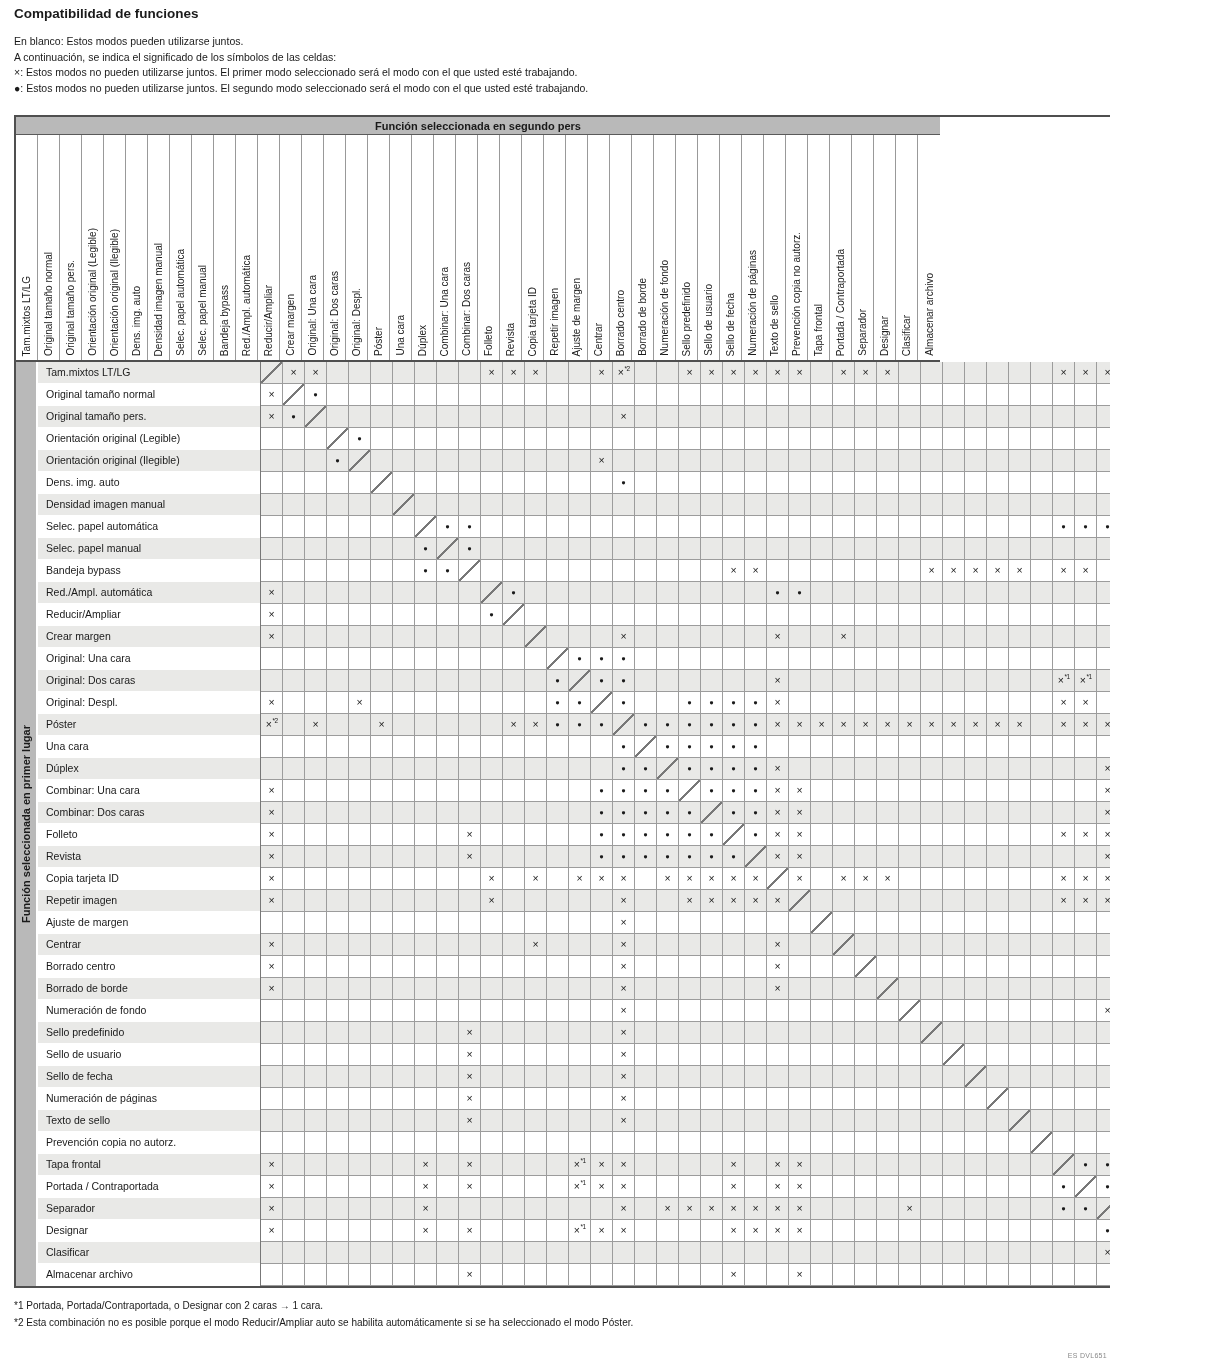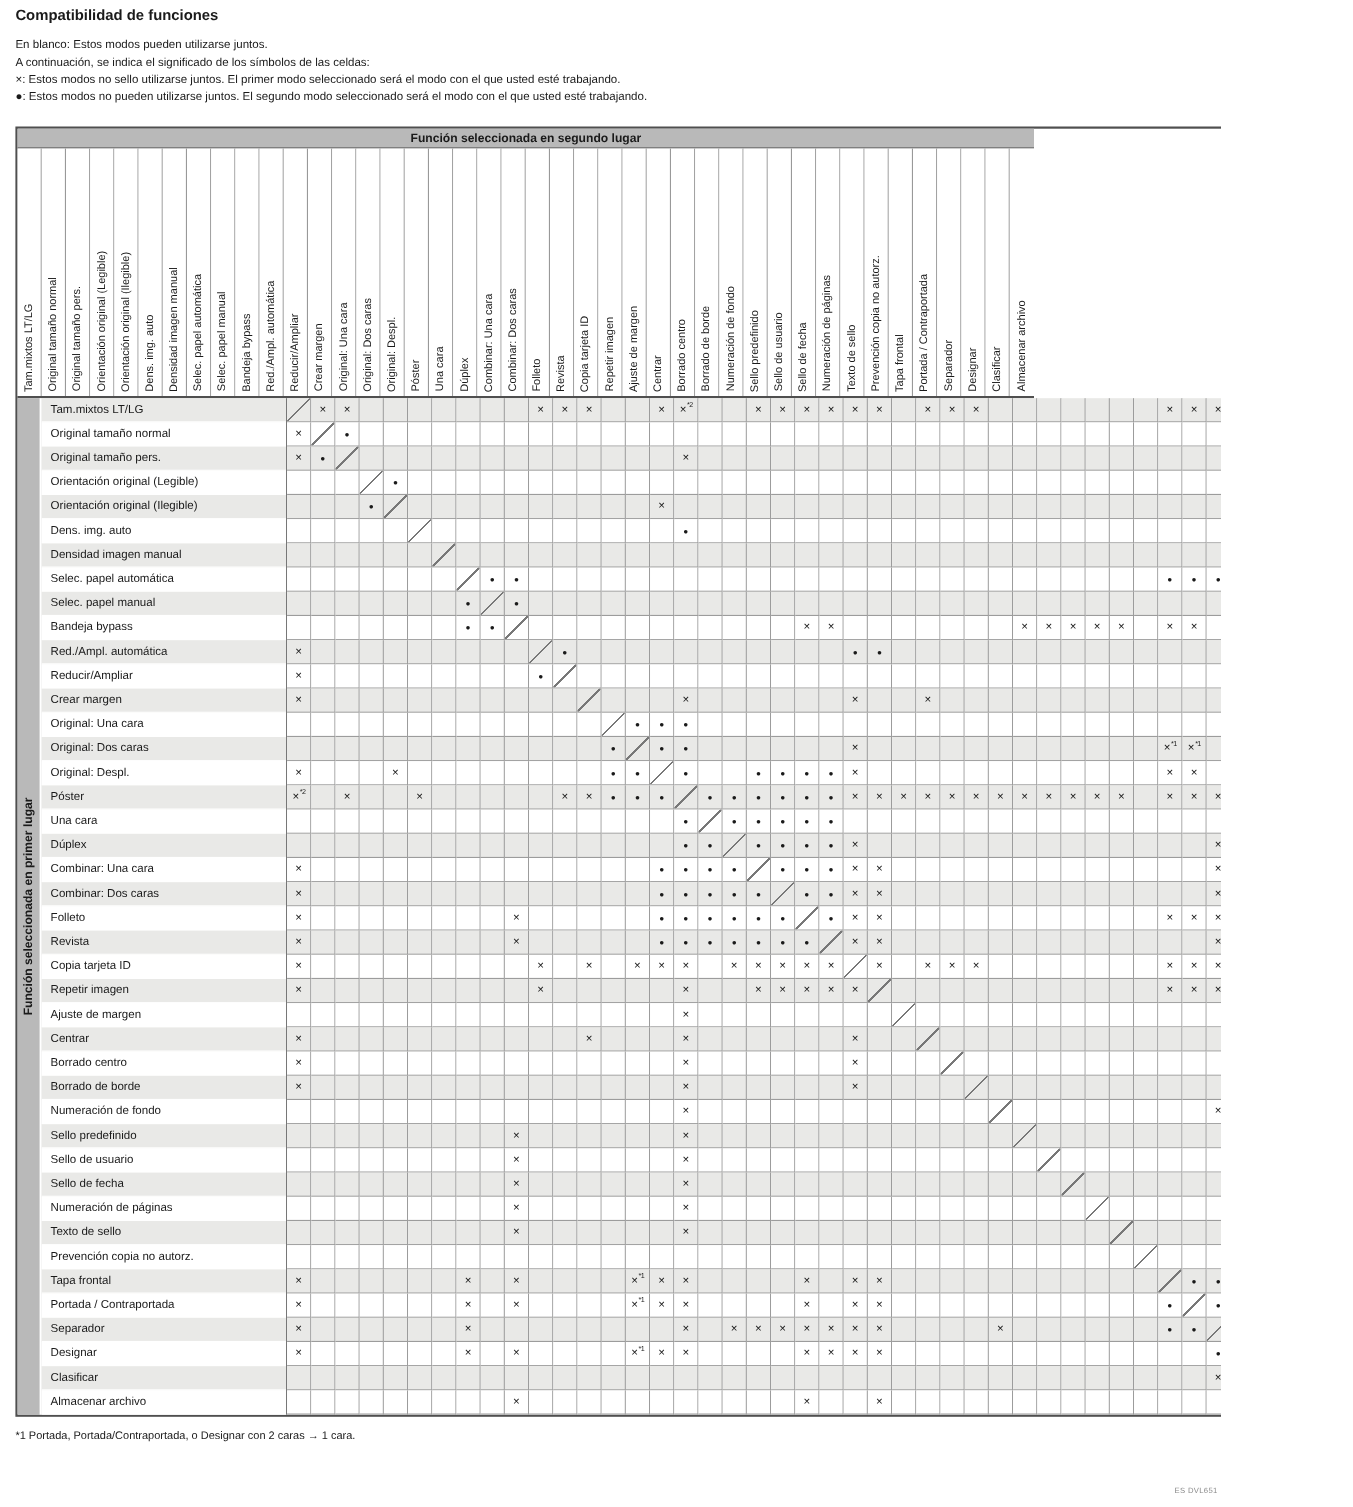--- a/index.html
+++ b/index.html
@@ -42,28 +42,28 @@
 </head>
 <body>
 
 <div class="page">
 
   <div class="title">Compatibilidad de funciones</div>
 
   <div class="legend">
     <div>En blanco: Estos modos pueden utilizarse juntos.</div>
     <div>A continuación, se indica el significado de los símbolos de las celdas:</div>
-    <div>×: Estos modos no sello utilizarse juntos. El primer modo seleccionado será el modo con el que usted esté trabajando.</div>
+    <div>×: Estos modos no pueden utilizarse juntos. El primer modo seleccionado será el modo con el que usted esté trabajando.</div>
     <div>●: Estos modos no pueden utilizarse juntos. El segundo modo seleccionado será el modo con el que usted esté trabajando.</div>
   </div>
 
   <div class="compat">
     <div class="thead">
       <div class="headright">
-        <div class="band">Función seleccionada en segundo lugar</div>
+        <div class="band">Función seleccionada en segundo pers</div>
         <div class="colheads">
             <div class="colhead">
               <span>Tam.mixtos LT/LG</span>
             </div>
             <div class="colhead">
               <span>Original tamaño normal</span>
             </div>
             <div class="colhead">
               <span>Original tamaño pers.</span>
             </div>
@@ -2177,17 +2177,18 @@
           <div class="cell"></div>
           <div class="cell"></div>
           <div class="cell"></div>
           <div class="cell diag"></div>
         </div>
     </div>
   </div>
 
   <div class="footnotes">
     <div>*1 Portada, Portada/Contraportada, o Designar con 2 caras → 1 cara.</div>
+    <div>*2 Esta combinación no es posible porque el modo Reducir/Ampliar auto se habilita automáticamente si se ha seleccionado el modo Póster.</div>
   </div>
 
   <div class="doccode">ES DVL651</div>
 
 </div>
 
 </body></html>

